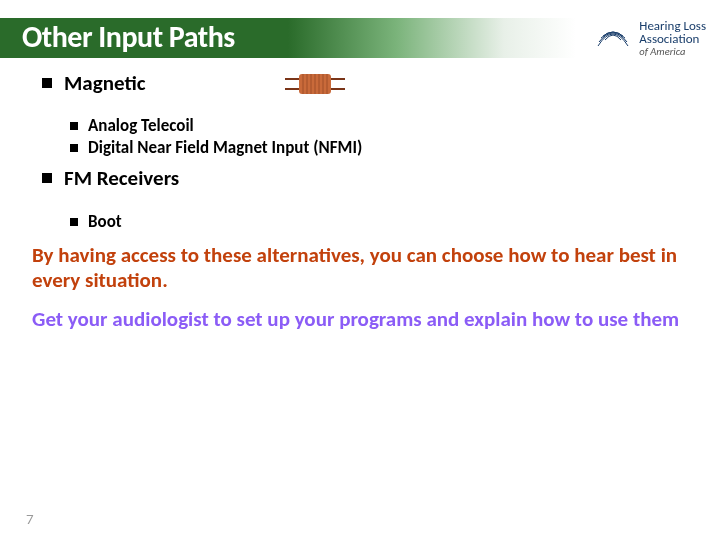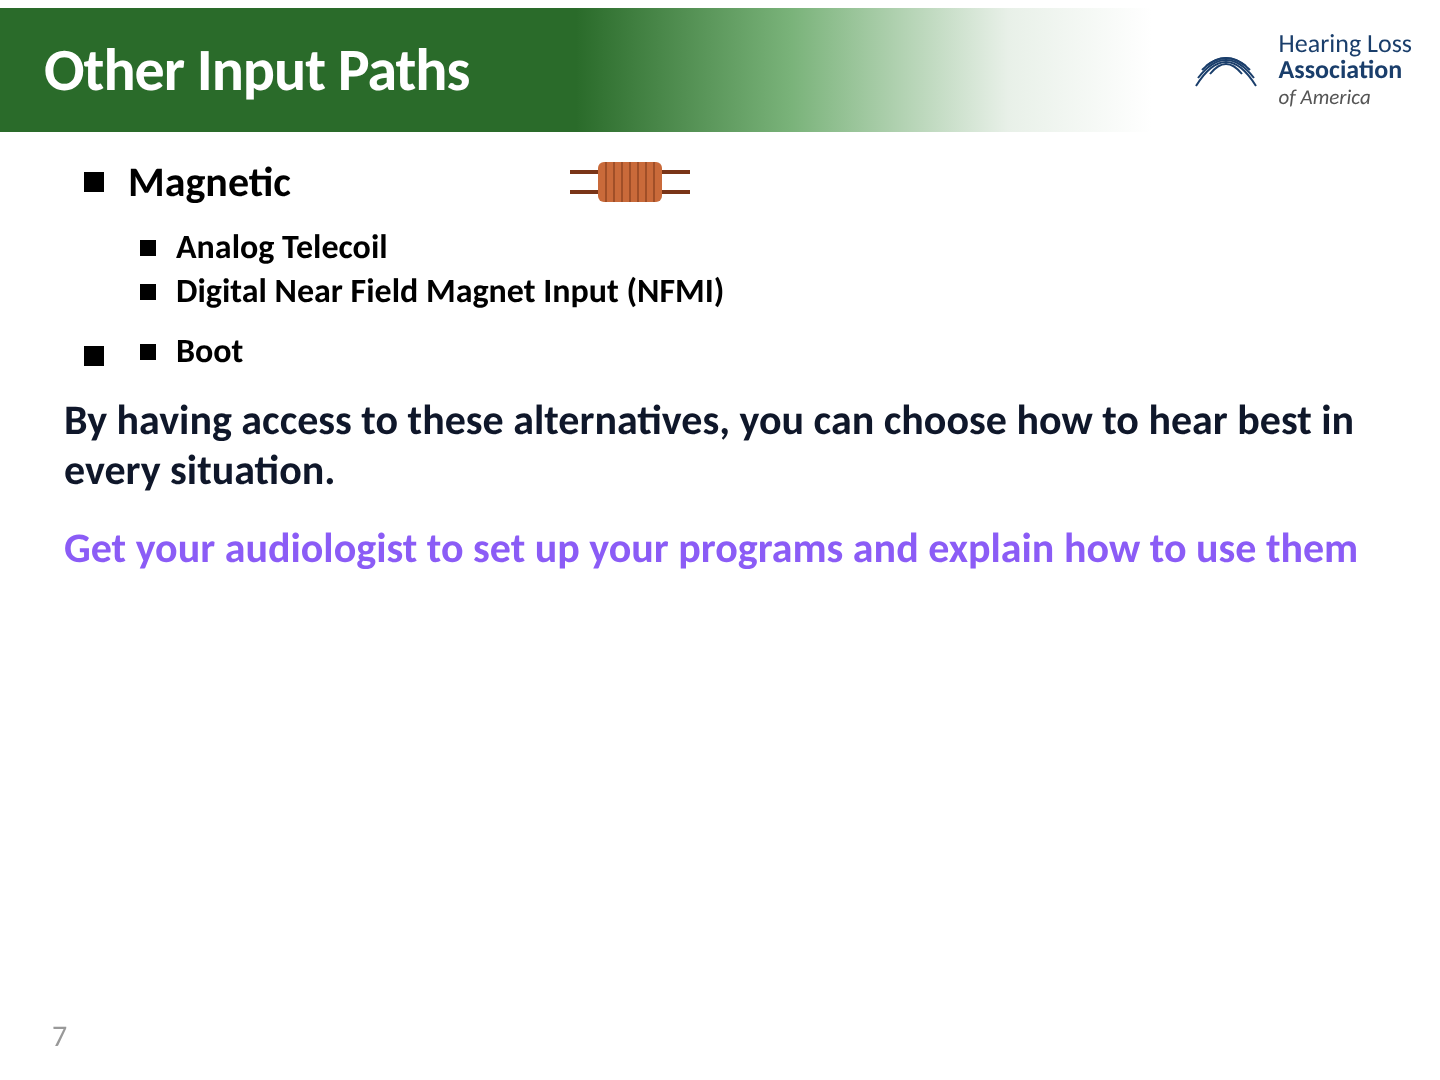--- a/index.html
+++ b/index.html
@@ -6,25 +6,24 @@
   body {
     width: 720px;
     height: 540px;
     background: #ffffff;
     font-family: Calibri, Arial, sans-serif;
     position: relative;
     overflow: hidden;
   }
   .header-bar {
     position: relative;
-    height: 62px;
-    margin-top: 4px;
+    height: 40px;
+    margin-top: 18px;
     background: linear-gradient(to right, #2a6b2a 0%, #2a6b2a 40%, #7ab37a 55%, #e8f0e8 70%, #ffffff 80%);
     display: flex;
-    align-items: center;
     padding-left: 22px;
   }
   .header-title {
     color: #ffffff;
     font-size: 30px;
     font-weight: 900;
     letter-spacing: -0.5px;
   }
   .logo {
     position: absolute;
@@ -39,21 +38,21 @@
     width: 40px;
     height: 40px;
   }
   .logo-text {
     font-size: 12px;
     line-height: 1.05;
     color: #1a3e6b;
     text-align: left;
   }
   .logo-text .l1 { font-weight: 400; font-size: 13px; }
-  .logo-text .l2 { font-weight: 700; font-size: 13px; }
+  .logo-text .l2 { font-weight: 400; font-size: 13px; }
   .logo-text .l3 { font-size: 10.5px; color: #555; font-style: italic; }
   .content {
     padding: 12px 32px 0 32px;
   }
   .intro {
     font-size: 22px;
     font-weight: 700;
     line-height: 1.2;
     color: #000;
     margin-bottom: 10px;
@@ -75,52 +74,53 @@
     position: absolute;
     left: -22px;
     top: 8px;
     width: 10px;
     height: 10px;
     background: #000;
   }
   ul.sub {
     list-style: none;
     padding-left: 24px;
-    margin-top: 8px;
+    margin-top: 18px;
     margin-bottom: 6px;
   }
   ul.sub > li {
     position: relative;
     font-size: 17px;
     font-weight: 700;
     color: #000;
     line-height: 1.3;
   }
   ul.sub > li::before {
     content: "";
     position: absolute;
     left: -18px;
     top: 7px;
     width: 8px;
     height: 8px;
     background: #000;
   }
   .magnetic-row {
     display: flex;
+    align-items: center;
     gap: 140px;
   }
   .coil {
     width: 60px;
     height: 26px;
     position: relative;
   }
   .closing1 {
     font-size: 21px;
     font-weight: 700;
-    color: #0f172a;
+    color: #c2410c;
     margin-top: 10px;
     line-height: 1.2;
   }
   .closing2 {
     font-size: 21px;
     font-weight: 700;
     color: #8b5cf6;
     margin-top: 14px;
     line-height: 1.2;
   }
@@ -173,20 +173,21 @@
           <line x1="38" y1="3" x2="38" y2="23" stroke="#a04f28" stroke-width="1"></line>
           <line x1="42" y1="3" x2="42" y2="23" stroke="#a04f28" stroke-width="1"></line>
         </svg>
       </div>
       <ul class="sub">
         <li>Analog Telecoil</li>
         <li>Digital Near Field Magnet Input (NFMI)</li>
       </ul>
     </li>
     <li>
+      <span>FM Receivers</span>
       <ul class="sub">
         <li>Boot</li>
       </ul>
     </li>
   </ul>
 
   <p class="closing1">By having access to these alternatives, you can choose how to hear best in every situation.</p>
   <p class="closing2">Get your audiologist to set up your programs and explain how to use them</p>
 </div>
 

